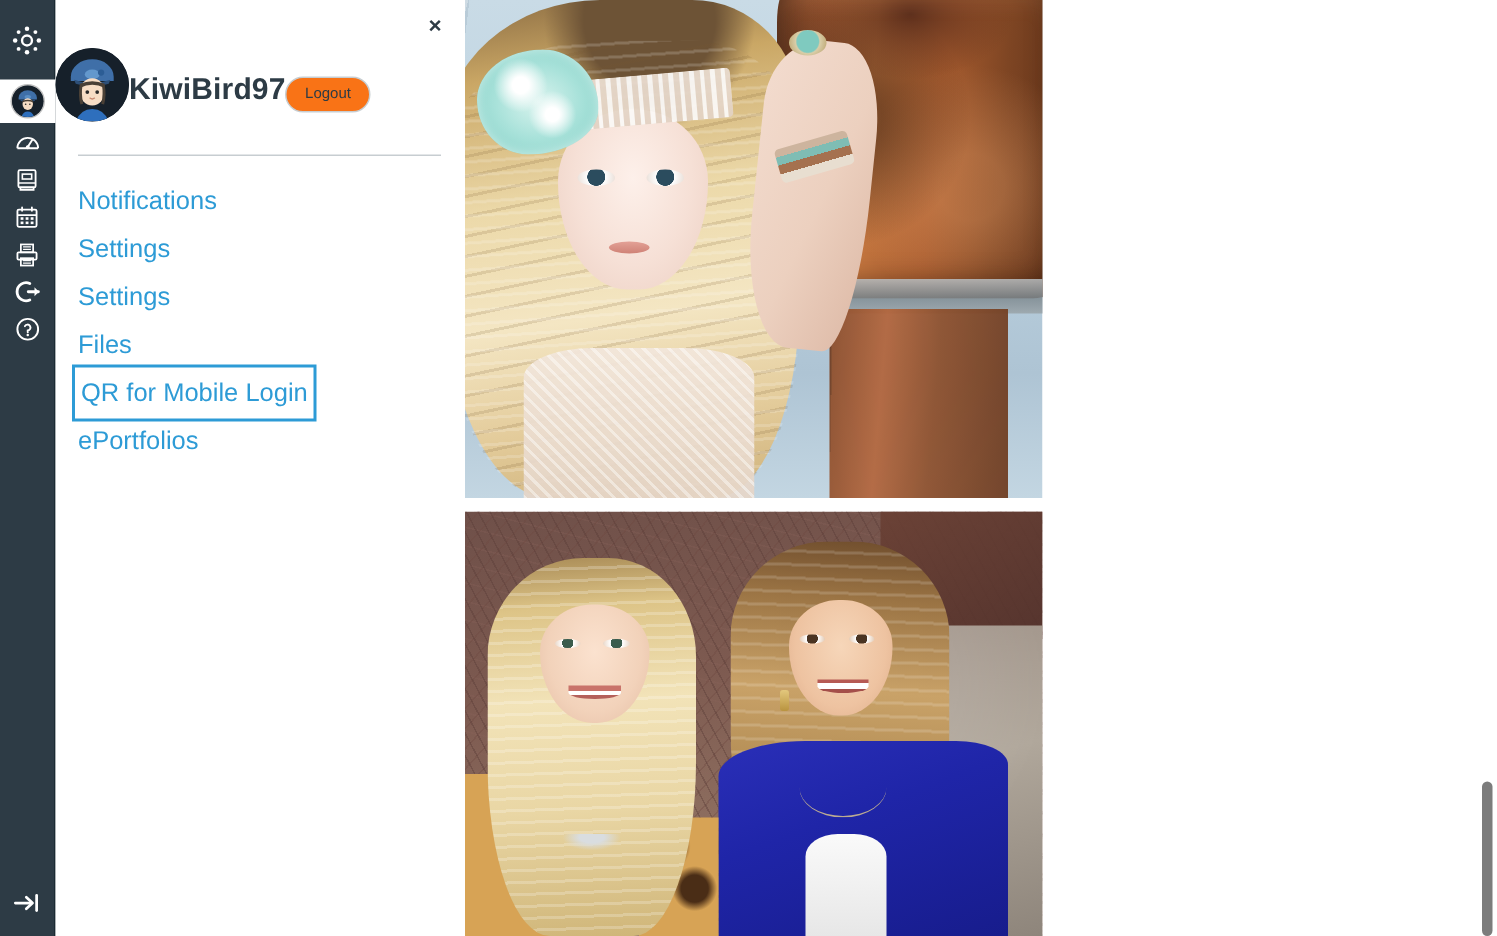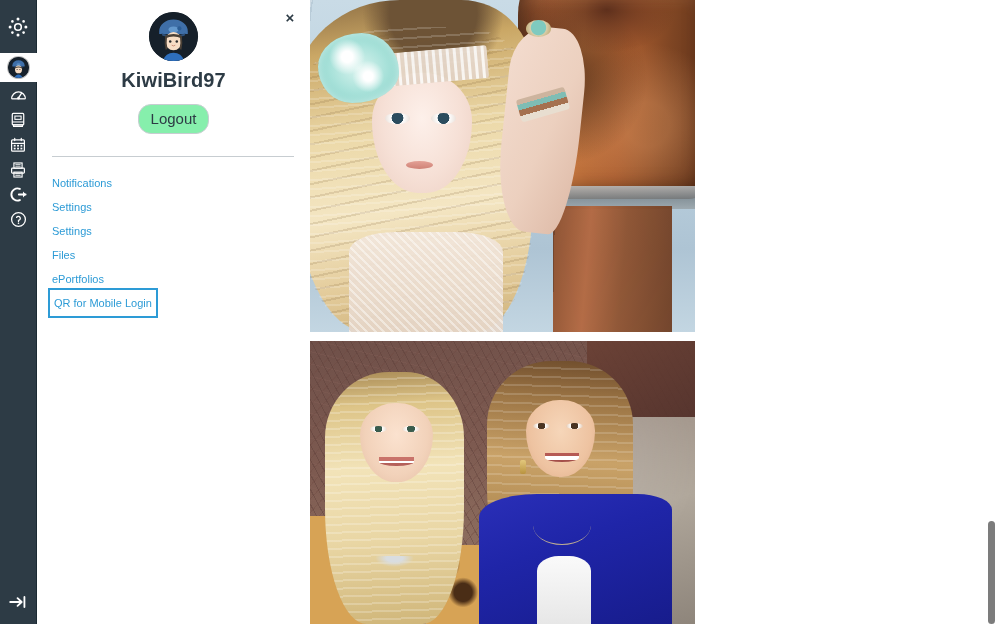--- a/index.html
+++ b/index.html
@@ -59,52 +59,52 @@
   #tray-close {
     position: absolute; right: 9px; top: 6px;
     width: 22px; height: 22px;
     display: flex; align-items: center; justify-content: center;
     background: none; border: none; cursor: pointer;
     color: #2D3B45; font-size: 15px; line-height: 1;
     font-family: "Liberation Sans", sans-serif;
     font-weight: bold;
   }
   .tray-head {
-    padding-top: 12px;
-    display: flex; flex-direction: column; align-items: center;
+    padding-top: 32px;
+    display: flex; align-items: center;
   }
   .tray-avatar {
     width: 49px; height: 49px; border-radius: 50%;
     background: #16202a; position: relative; overflow: hidden;
   }
   .tray-username {
     margin-top: 8px;
     font-size: 20px; font-weight: bold; color: #2D3B45;
     letter-spacing: .1px;
   }
   .logout-btn {
     margin-top: 12px;
     padding: 5px 12px 6px;
-    font-size: 15px; color: #2D3B45;
-    background: #86efac;
+    font-size: 10px; color: #2D3B45;
+    background: #f97316;
     border: 1px solid #C7CDD1;
     border-radius: 13px;
     cursor: pointer;
     font-family: "Liberation Sans", sans-serif;
   }
   .tray-divider {
     margin: 22px 16px 0 15px;
     height: 1px; background: #C7CDD1;
   }
   .tray-list { list-style: none; margin: 0; padding: 14px 0 0 15px; }
   .tray-list li { margin: 0; }
   .tray-link {
     display: inline-block;
     color: #2D9BD6;
-    font-size: 11px;
+    font-size: 17px;
     text-decoration: none;
     padding: 6px 2px 6px 0;
     cursor: pointer;
     text-align: right;
   }
   .tray-link.focused {
     outline: 2px solid #2D9BD6;
     outline-offset: 1px;
     padding: 6px 3px;
     margin-left: -1px;
@@ -506,24 +506,24 @@
       <li>
         <a class="tray-link" href="#">Settings</a>
       </li>
       <li>
         <a class="tray-link" href="#">Settings</a>
       </li>
       <li>
         <a class="tray-link" href="#">Files</a>
       </li>
       <li>
-        <a class="tray-link" href="#">ePortfolios</a>
+        <a class="tray-link focused" href="#">QR for Mobile Login</a>
       </li>
       <li>
-        <a class="tray-link focused" href="#">QR for Mobile Login</a>
+        <a class="tray-link" href="#">ePortfolios</a>
       </li>
     </ul>
   </aside>
 
   <main id="content">
 
     <figure class="photo-card" id="photo-1" aria-label="Young blonde girl wearing a teal flower headband and lace band, arm raised, standing beside a rusty metal barrel" style="top: 0px; height: 332px;">
       <div class="photo">
         <div class="p1-bg"></div>
         <div class="p1-barrel"></div>

